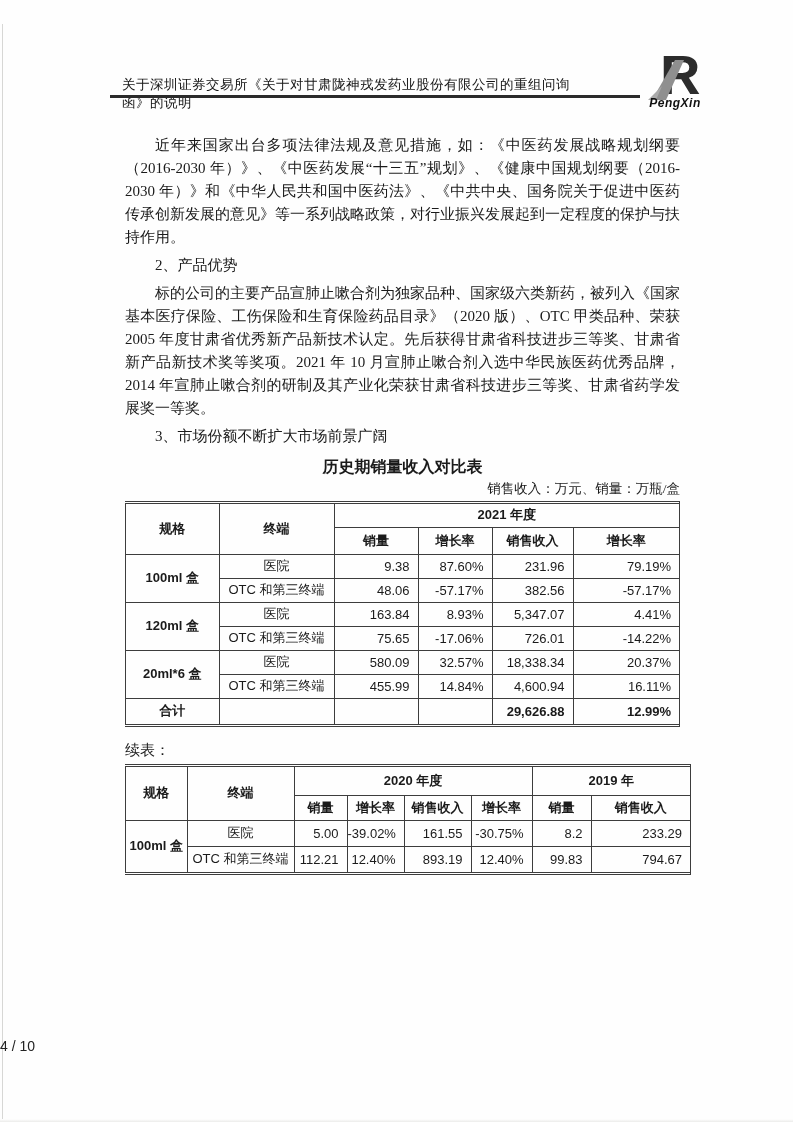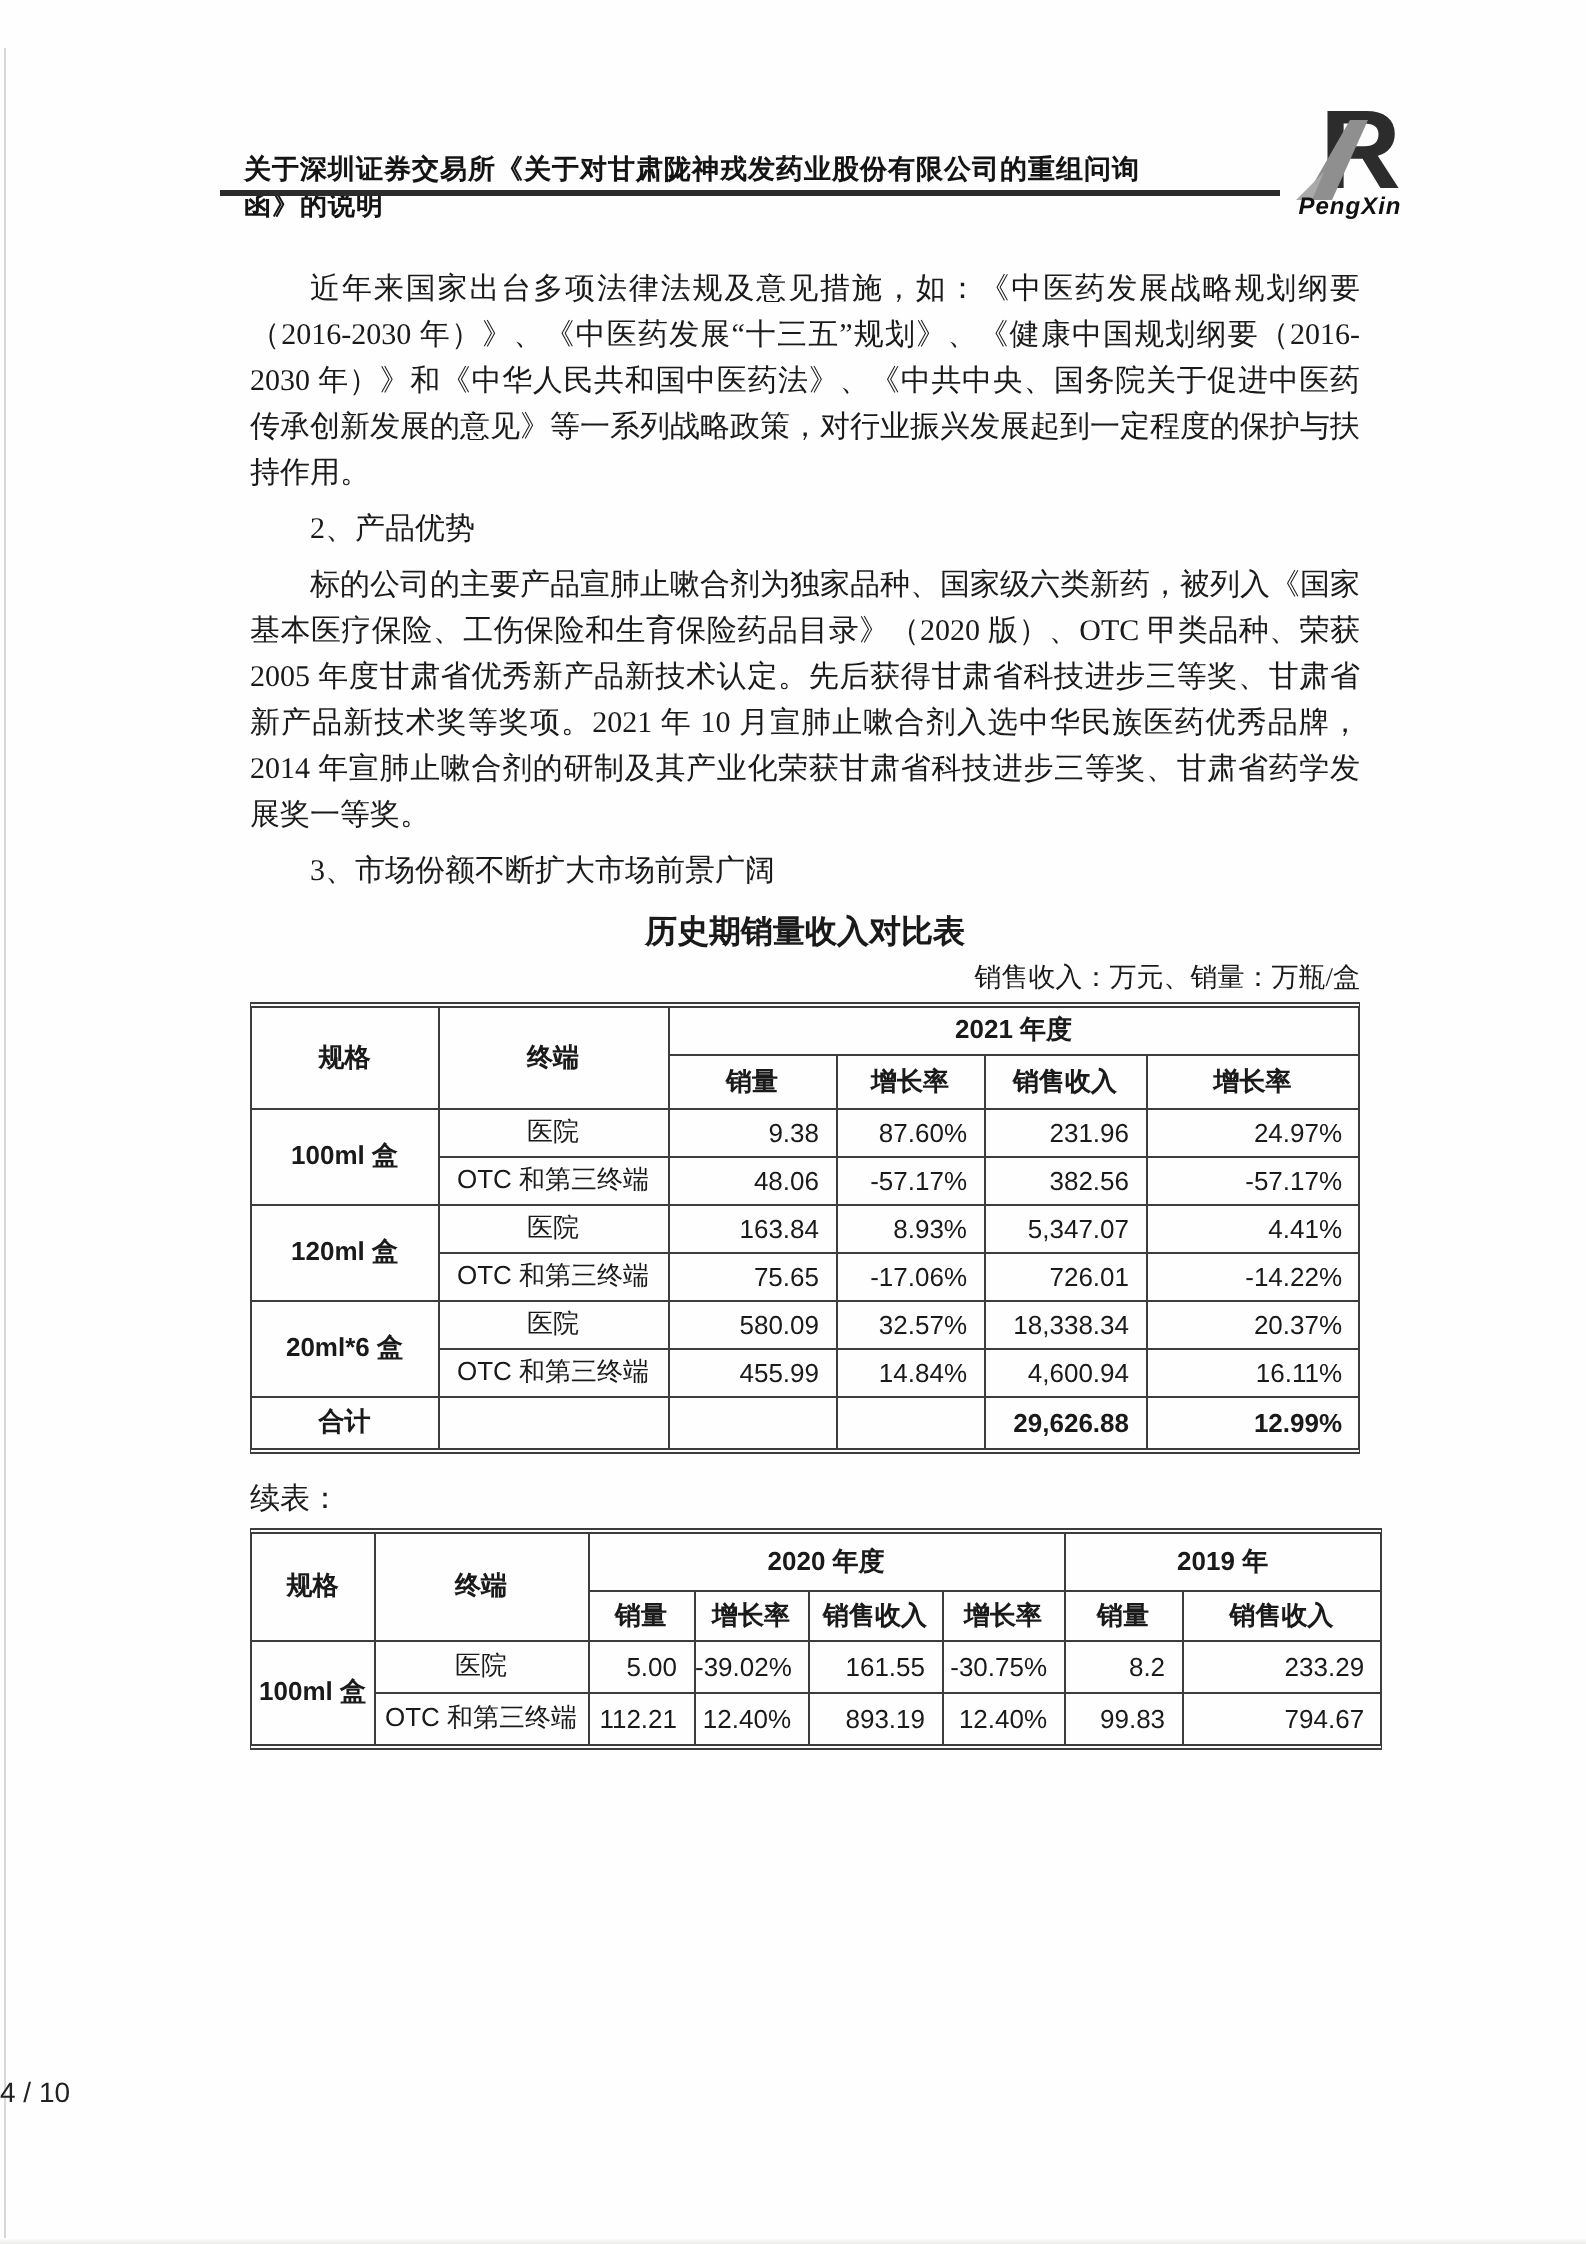--- a/index.html
+++ b/index.html
@@ -3,21 +3,21 @@
 <meta charset="utf-8">
 <style>
   html,body{margin:0;padding:0;background:#ffffff;}
   .page{position:relative;width:793px;height:1122px;background:#fefefe;overflow:hidden;
         font-family:"Liberation Serif","DejaVu Serif",serif;color:#1a1a1a;}
   
   .edge-left{position:absolute;left:2px;top:24px;width:1px;height:1098px;background:#d7d7d5;}
   .edge-bottom{position:absolute;left:0;bottom:0;width:100%;height:3px;background:linear-gradient(#fff,#ececea);}
 
   
-  .hdr-title{position:absolute;left:122px;top:76px;width:470px;font-size:13.5px;font-weight:bold;
+  .hdr-title{position:absolute;left:122px;top:76px;width:470px;font-size:13.5px;font-weight:normal;
              letter-spacing:.5px;color:#141414;}
   .hdr-line{position:absolute;left:110px;top:95px;width:530px;height:3px;background:#2b2b2b;}
   .logo{position:absolute;left:637px;top:46px;width:76px;text-align:center;}
   .logo svg{display:block;margin:0 auto;}
   .logo-text{font-family:"Liberation Sans","DejaVu Sans",sans-serif;font-style:italic;font-weight:bold;
              font-size:12px;color:#111;letter-spacing:.5px;margin-top:-4px;}
 
   
   .content{position:absolute;left:125px;top:134px;width:555px;}
   .para{font-size:15px;line-height:23px;text-align:justify;text-indent:2em;margin:0 0 5px 0;}
@@ -101,21 +101,21 @@
             <th>销售收入</th>
             <th>增长率</th>
           </tr>
 
           <tr>
             <td rowspan="2" class="spec">100ml 盒</td>
             <td class="term">医院</td>
             <td class="num">9.38</td>
             <td class="num">87.60%</td>
             <td class="num">231.96</td>
-            <td class="num">24.97%</td>
+            <td class="num">79.19%</td>
           </tr>
           <tr>
             <td class="term">OTC 和第三终端</td>
             <td class="num">48.06</td>
             <td class="num">-57.17%</td>
             <td class="num">382.56</td>
             <td class="num">-57.17%</td>
           </tr>
 
           <tr>

